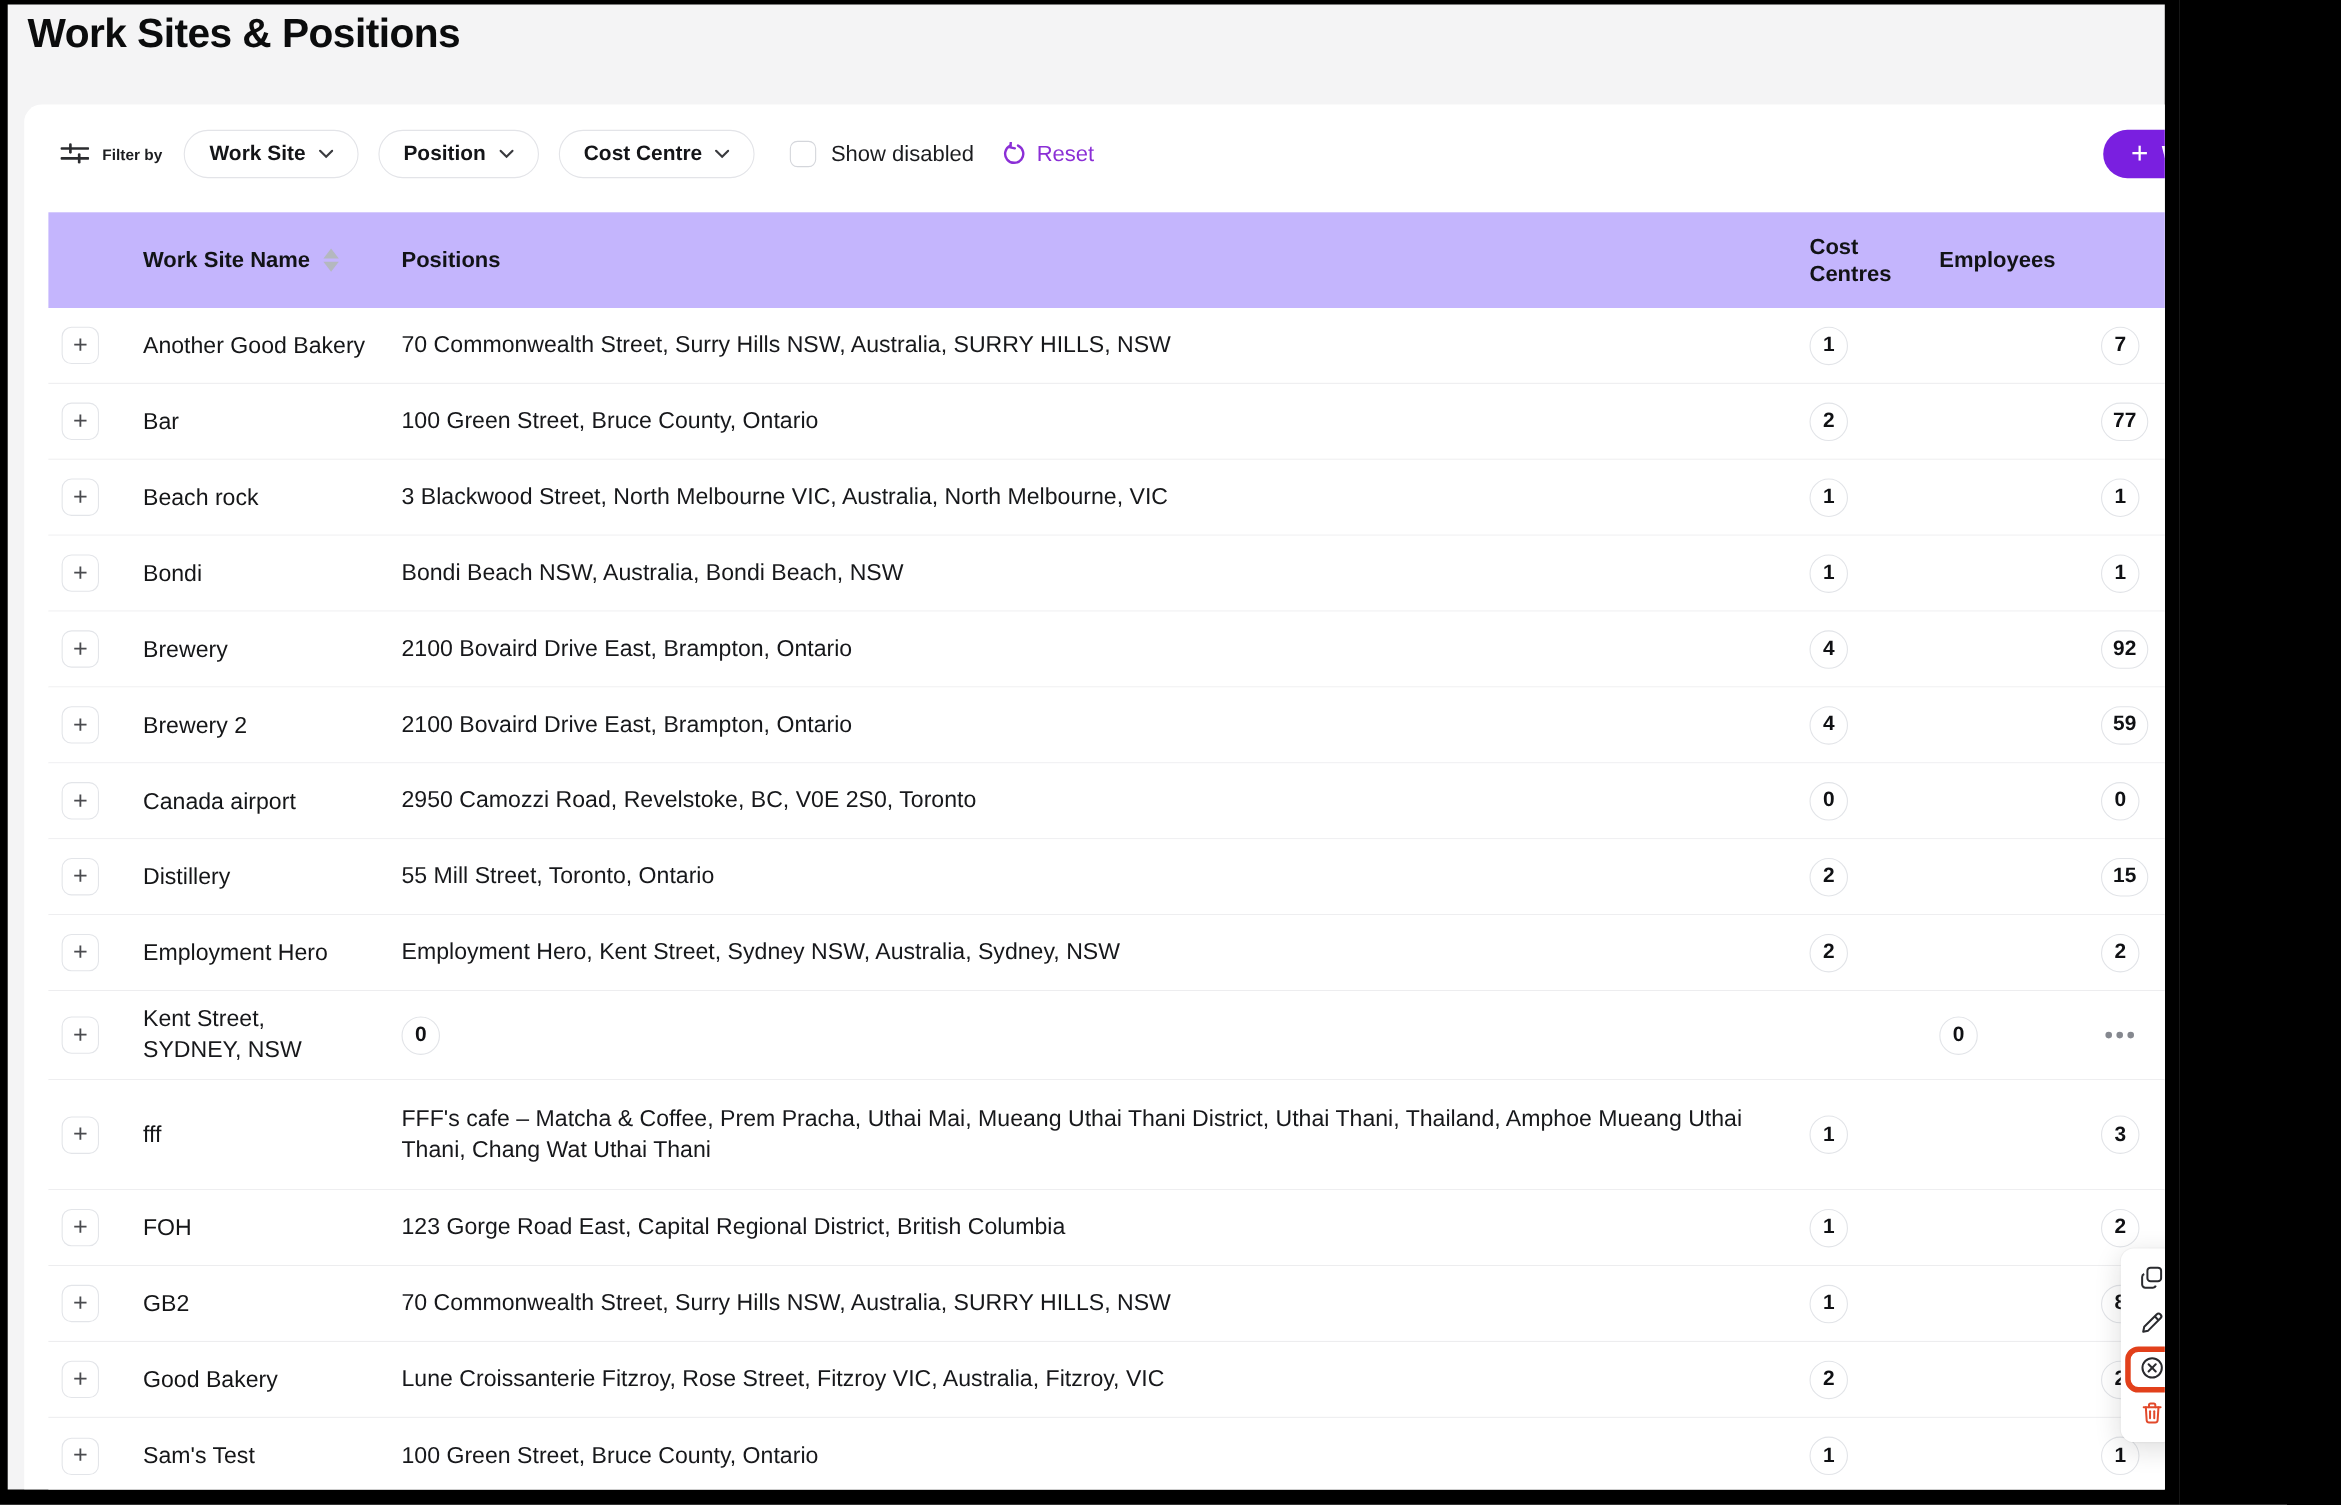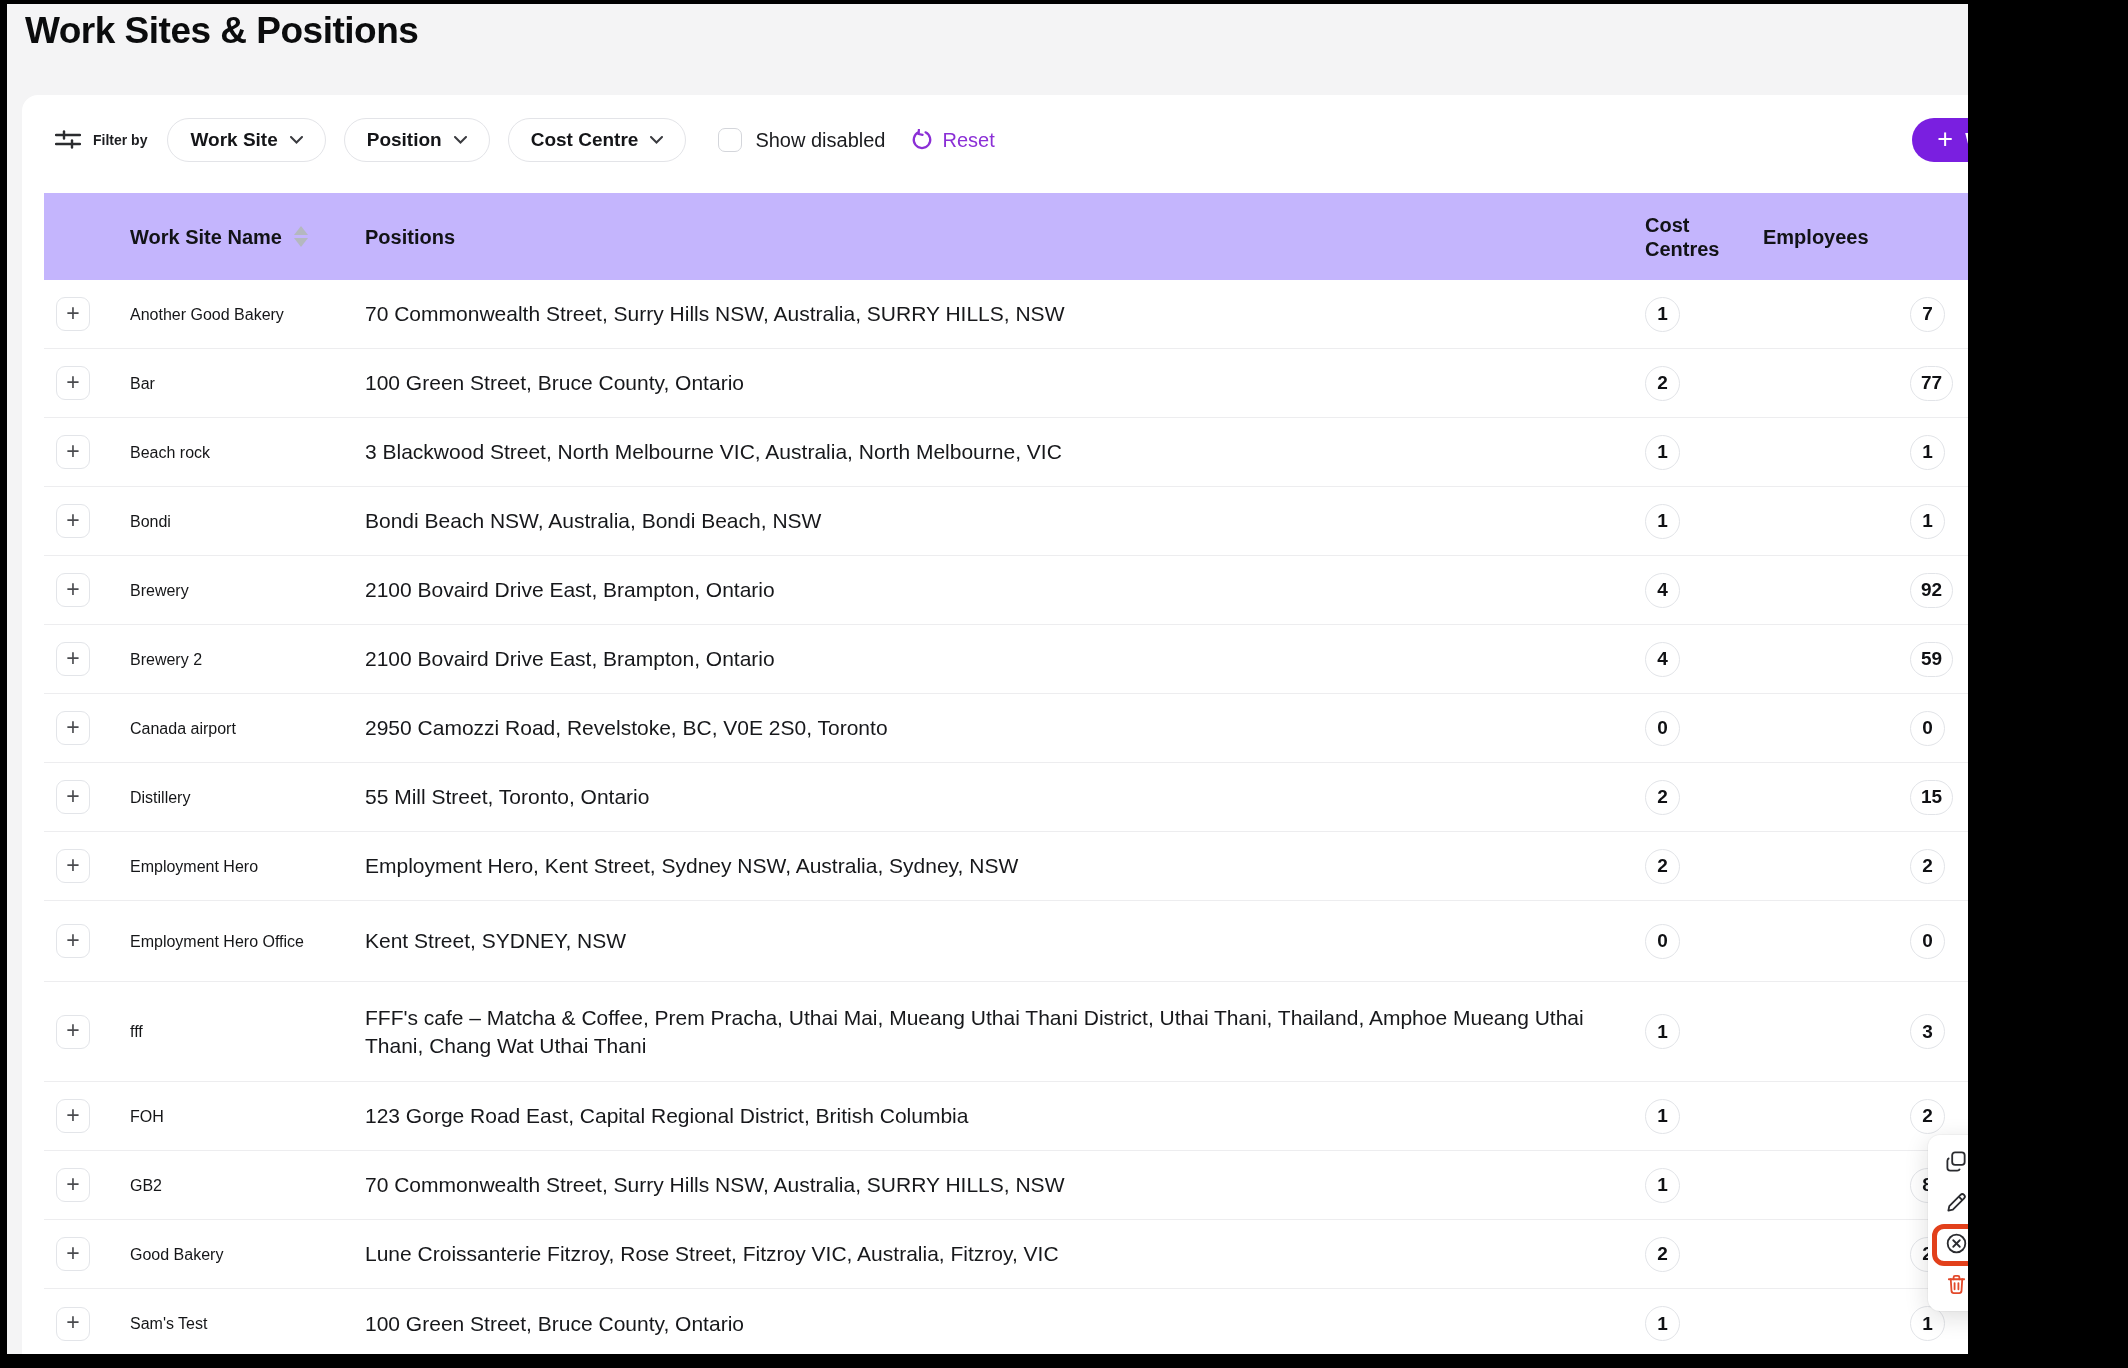--- a/index.html
+++ b/index.html
@@ -68,21 +68,21 @@
   .tbody .grid-row:nth-child(10) { height:81px; }
   .tbody .grid-row:nth-child(11) { height:100px; }
   .tbody .grid-row:last-child { border-bottom:none; }
 
   .expand {
     width:34px; height:34px; border:1.5px solid #e3e5e9; border-radius:9px;
     background:#fff; color:#4a4b4f; font-size:23px; font-weight:300; line-height:1;
     display:inline-flex; align-items:center; justify-content:center; cursor:pointer;
     font-family:inherit; padding-bottom:2px;
   }
-  .c-name { font-size:16px; color:#151618; line-height:27px; padding-right:20px; }
+  .c-name { font-size:21px; color:#151618; line-height:27px; padding-right:20px; }
   .c-addr { font-size:21px; color:#17181b; line-height:28px; padding-right:46px; }
   .badge {
     display:inline-flex; align-items:center; justify-content:center;
     min-width:35px; height:35px; padding:0 10px;
     border:1px solid #e2e4e8; border-radius:18px; background:#fff;
     font-size:19px; font-weight:700; color:#101114;
   }
   .dots {
     display:inline-flex; gap:4px; align-items:center; background:none; border:none;
     cursor:pointer; padding:8px 4px;
@@ -314,21 +314,20 @@
       <div><span class="badge">2</span></div>
       <div><button class="dots">
                 <i></i>
                 <i></i>
                 <i></i>
               </button></div>
     </div>
 
     <div class="grid-row">
       <div><button class="expand">+</button></div>
-      <div class="c-name">Employment Hero Office</div>
       <div class="c-addr">Kent Street, SYDNEY, NSW</div>
       <div><span class="badge">0</span></div>
       <div class="c-cost"></div>
       <div><span class="badge">0</span></div>
       <div><button class="dots">
                 <i></i>
                 <i></i>
                 <i></i>
               </button></div>
     </div>

